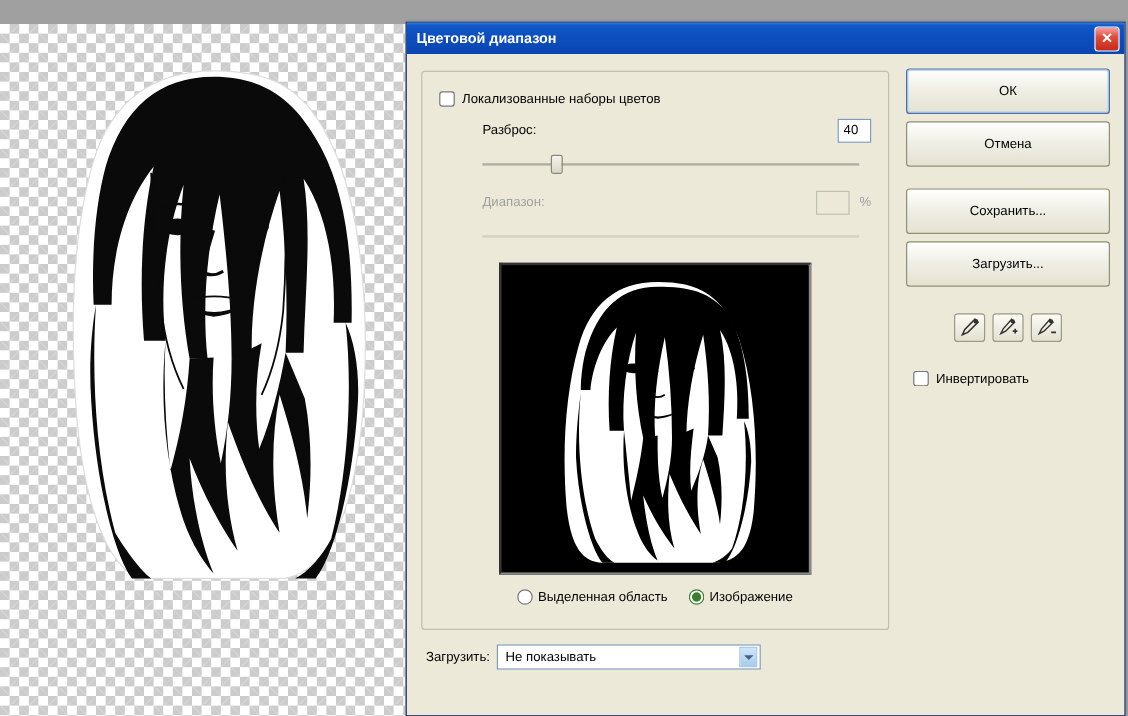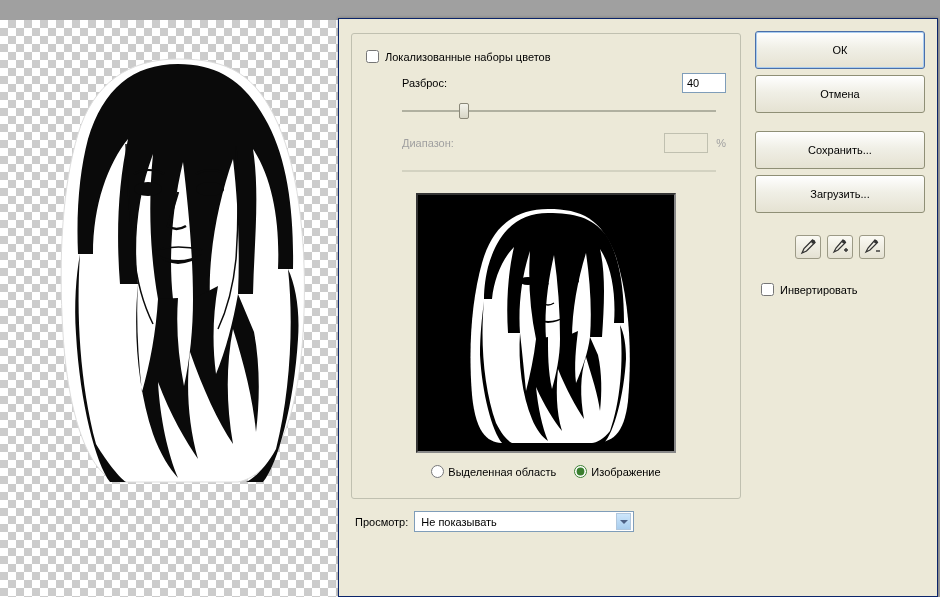--- a/index.html
+++ b/index.html
@@ -115,21 +115,21 @@
   border-right: 4px solid transparent;
   border-top: 4px solid #4d6185;
 }
 .eyedrop-mini { width: 12px; height: 12px; }
 
 .checkbox-row { display: flex; align-items: center; gap: 6px; margin: 4px 0 10px 0; }
 input[type=checkbox] { width: 13px; height: 13px; }
 
 .fuzz-row { display: flex; align-items: center; margin-left: 36px; gap: 8px; }
 .num-input {
-  width: 44px; height: 20px;
+  width: 28px; height: 20px;
   border: 1px solid #7f9db9;
   background: #fff;
   text-align: left;
   padding: 0 4px;
   font-family: inherit;
   font-size: 11px;
 }
 .num-input[disabled] { background: #ece9d8; border-color: #c0c0b0; color: #a0a0a0; }
 
 .slider-track {
@@ -213,20 +213,26 @@
       <path fill="none" stroke="#0a0a0a" stroke-width="2.5" d="M 140 138 Q 134 158 130 172 Q 138 178 148 172"></path>
       <path fill="#0a0a0a" d="M 118 200 Q 140 212 164 200 Q 158 208 140 210 Q 124 208 118 200 Z"></path>
       <path fill="none" stroke="#0a0a0a" stroke-width="1.5" d="M 118 196 Q 140 190 164 196"></path>
       <path fill="none" stroke="#0a0a0a" stroke-width="1.5" d="M 88 90 Q 90 150 96 200 Q 100 240 115 270"></path>
       <path fill="none" stroke="#0a0a0a" stroke-width="1.5" d="M 198 92 Q 202 150 198 205 Q 194 245 180 275"></path>
     </svg>
   </div>
 </div>
 
 <div class="dialog">
+  <div class="dialog-titlebar">
+    <span class="dialog-title">Цветовой диапазон</span>
+    <div class="dialog-close">
+      <span>✕</span>
+    </div>
+  </div>
   <div class="dialog-body">
     <div class="left-col">
 
 
       <div class="group">
         <div class="checkbox-row">
           <input type="checkbox" style="">
           <span class="label">Локализованные наборы цветов</span>
         </div>
 
@@ -270,21 +276,21 @@
             <span>Выделенная область</span>
           </label>
           <label class="radio-item">
             <input type="radio" name="pv" checked="" class="radio-checked" style="">
             <span>Изображение</span>
           </label>
         </div>
       </div>
 
       <div class="prosmotr-row">
-        <span class="label">Просмотр:</span>
+        <span class="label">Загрузить:</span>
         <div class="select-field" style="flex:0 0 220px">
           <span style="flex:1">Не показывать</span>
           <div class="select-caret">
               <div class="caret-down"></div>
             </div>
         </div>
       </div>
 
     </div>
 

